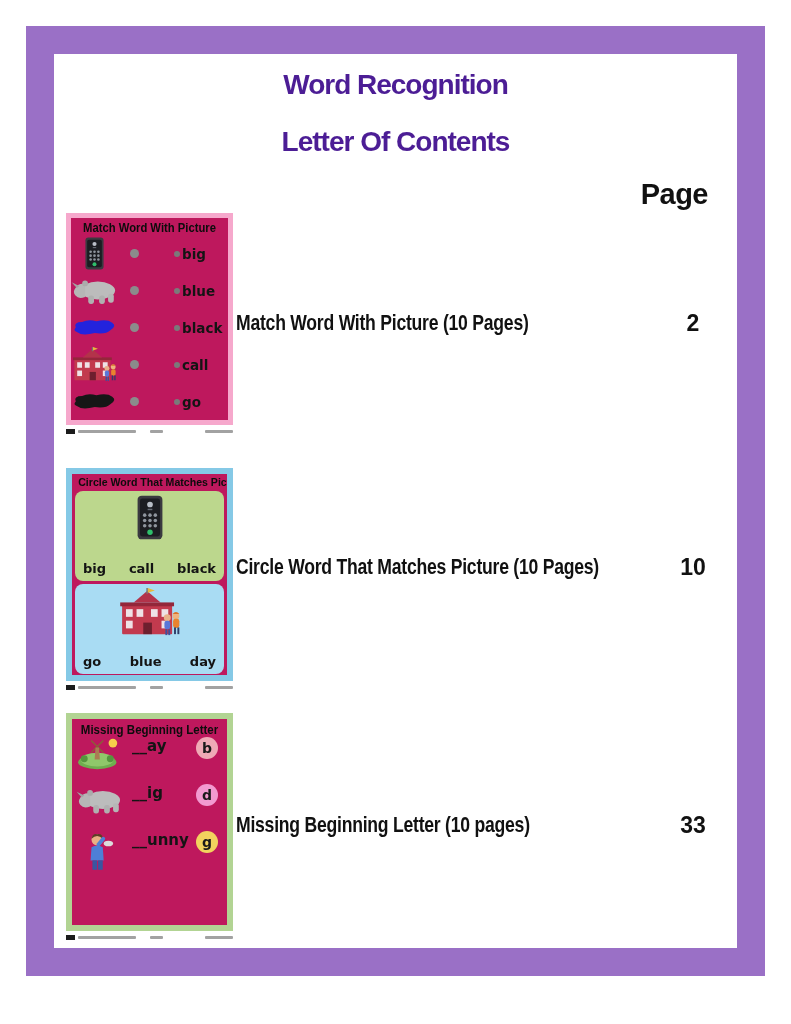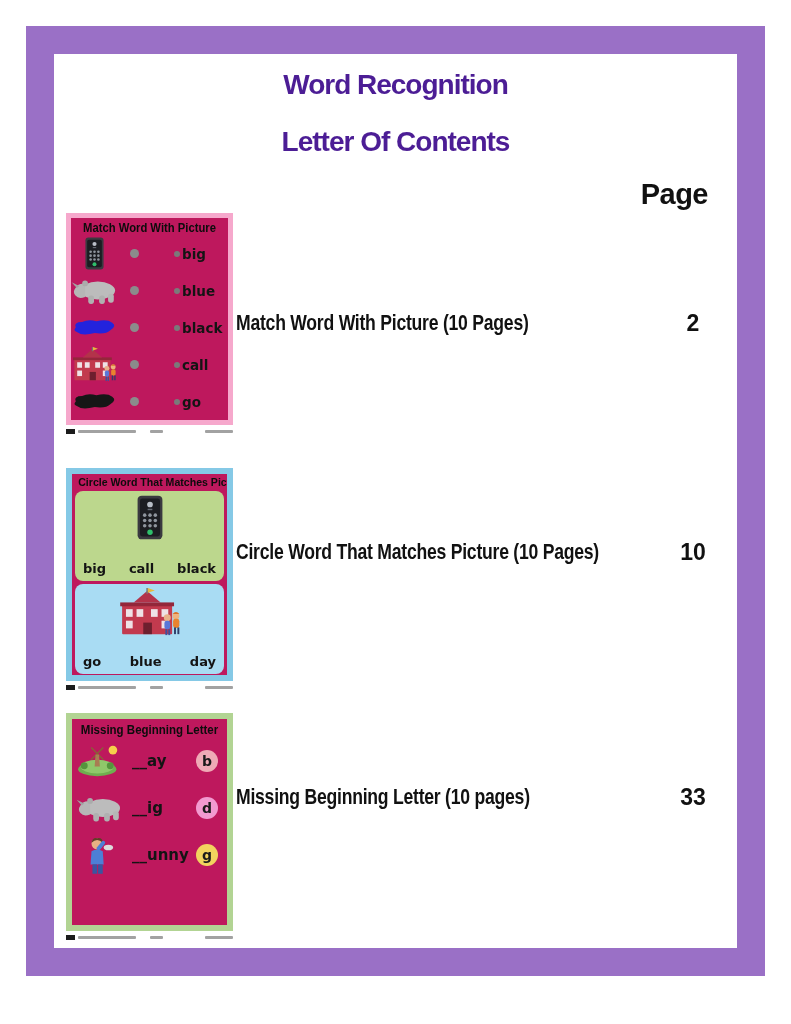--- a/index.html
+++ b/index.html
@@ -14,21 +14,21 @@
   
   .title { position:absolute; left:54px; right:54px; top:56px; text-align:center;
            font-weight:bold; font-size:28px; line-height:57px; letter-spacing:-1px; color:#4c1d95; }
   .page-col-header { position:absolute; right:83px; top:178px; font-size:29px; font-weight:bold; letter-spacing:-0.5px; }
 
   
   .entry { position:absolute; left:236px; width:495px; height:34px; display:flex; align-items:center; }
   .entry-label { font-weight:bold; font-size:22px; letter-spacing:-0.3px; white-space:nowrap;
                  transform:scaleX(0.8); transform-origin:left center; }
   .entry-page { position:absolute; right:16px; width:44px; text-align:center; font-weight:bold; font-size:23px; }
-  .e1 { top:306px; } .e2 { top:535px; } .e3 { top:780px; }
+  .e1 { top:306px; } .e2 { top:550px; } .e3 { top:808px; }
 
   
   .card { position:absolute; left:66px; width:167px; }
   .card-bg { position:absolute; inset:0; }
   .card-inner { position:absolute; background:#be185d; overflow:hidden; }
   .in5 { inset:5px; } .in6 { inset:6px; }
   .card1 { top:213px; height:212px; }
   .card2 { top:468px; height:213px; }
   .card3 { top:713px; height:218px; }
 
@@ -45,21 +45,21 @@
   .t1-dot { width:9px; height:9px; border-radius:50%; background:#8b8b8b; margin-left:13px; flex:none; }
   .t1-word { margin-left:35px; font-size:13.5px; display:flex; align-items:center; }
   .wdot { width:6px; height:6px; border-radius:50%; background:#7a7a7a; margin-right:2px; flex:none; }
 
   
   .t2-panel { position:relative; margin:3px 3px 0 3px; height:90px; border-radius:8px; }
   .t2-img { position:absolute; top:4px; left:0; right:0; display:flex; justify-content:center; }
   .t2-words { position:absolute; left:8px; right:8px; bottom:5px; display:flex; justify-content:space-between; font-size:13px; }
 
   
-  .t3-row { height:47px; display:flex; align-items:center; padding:0 9px 0 4px; }
+  .t3-row { height:47px; display:flex; align-items:flex-start; padding:0 9px 0 4px; }
   .t3-img { width:46px; display:flex; justify-content:center; align-items:center; }
   .t3-word { margin-left:10px; font-size:15px; }
   .t3-circle { margin-left:auto; width:22px; height:22px; border-radius:50%; display:flex; align-items:center;
                justify-content:center; font-size:14px; font-weight:bold; font-family:"DejaVu Sans", sans-serif; color:#1a1a1a; }
 
   
   .thumb-footer { position:absolute; left:66px; width:167px; height:7px; display:flex; align-items:center; }
   .f-logo { width:9px; height:5px; background:#1c1c1c; flex:none; }
   .f-bar { height:2.5px; background:#a2a2a2; border-radius:1px; }
   .fb1 { width:58px; margin-left:3px; } .fb2 { width:13px; margin-left:14px; } .fb3 { width:28px; margin-left:auto; }

